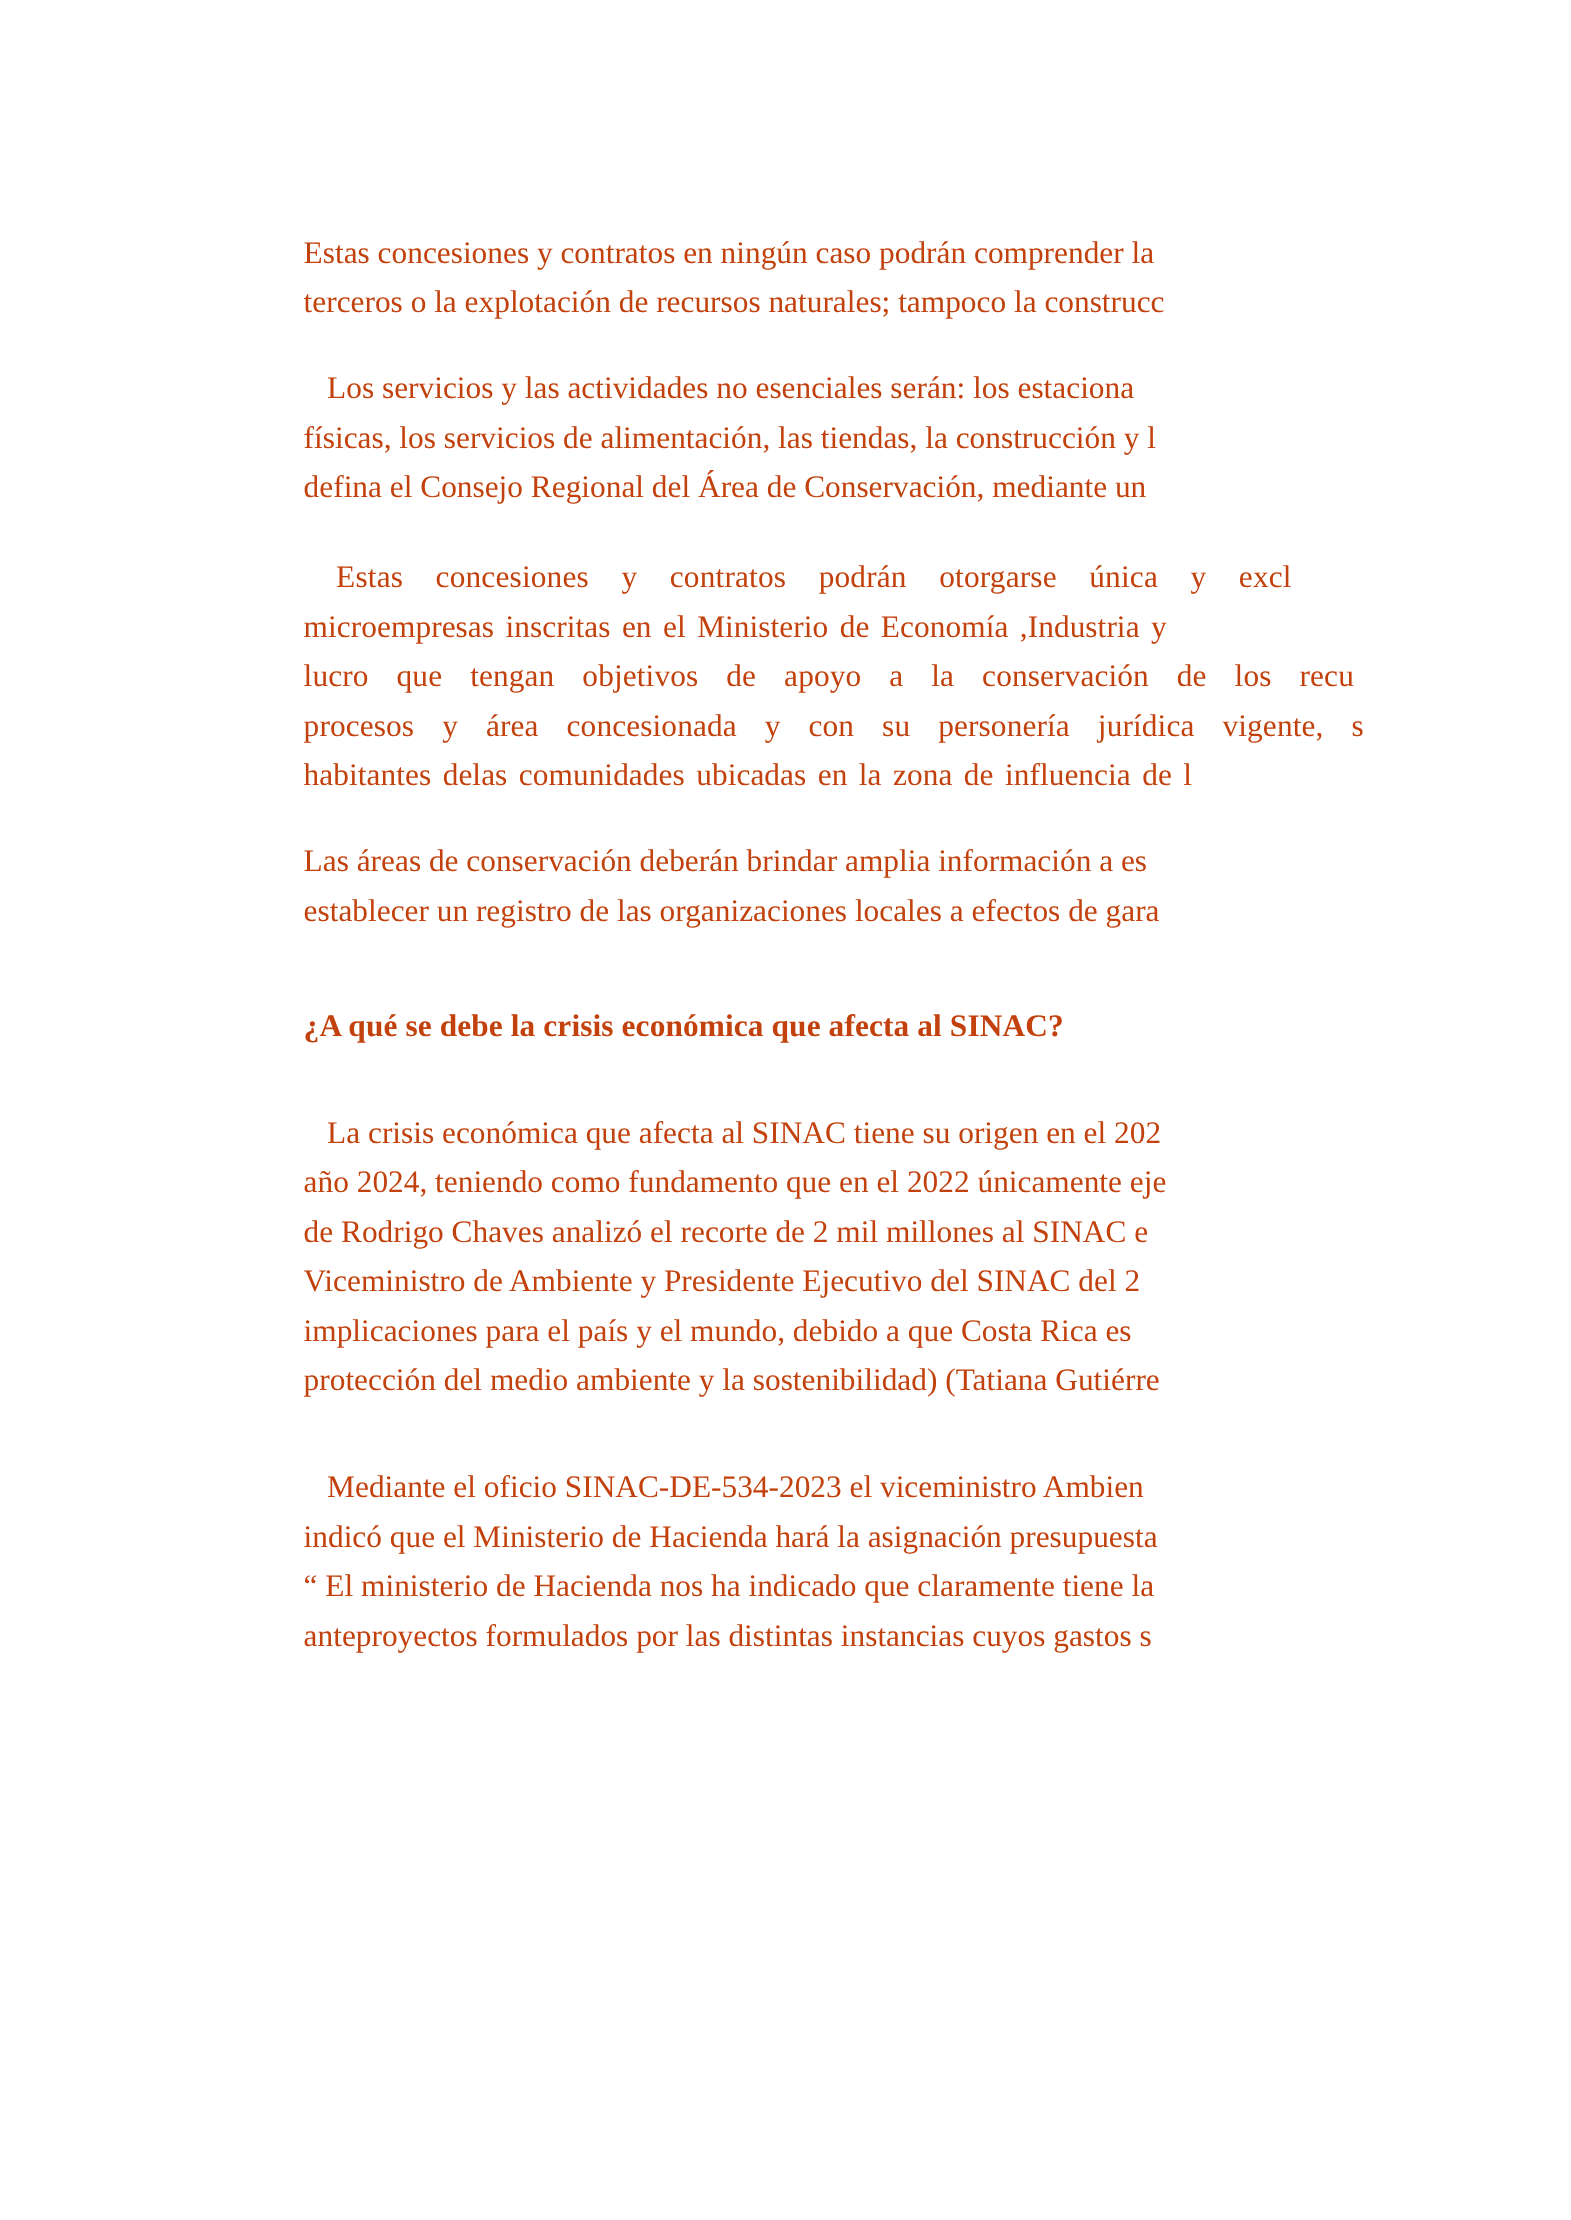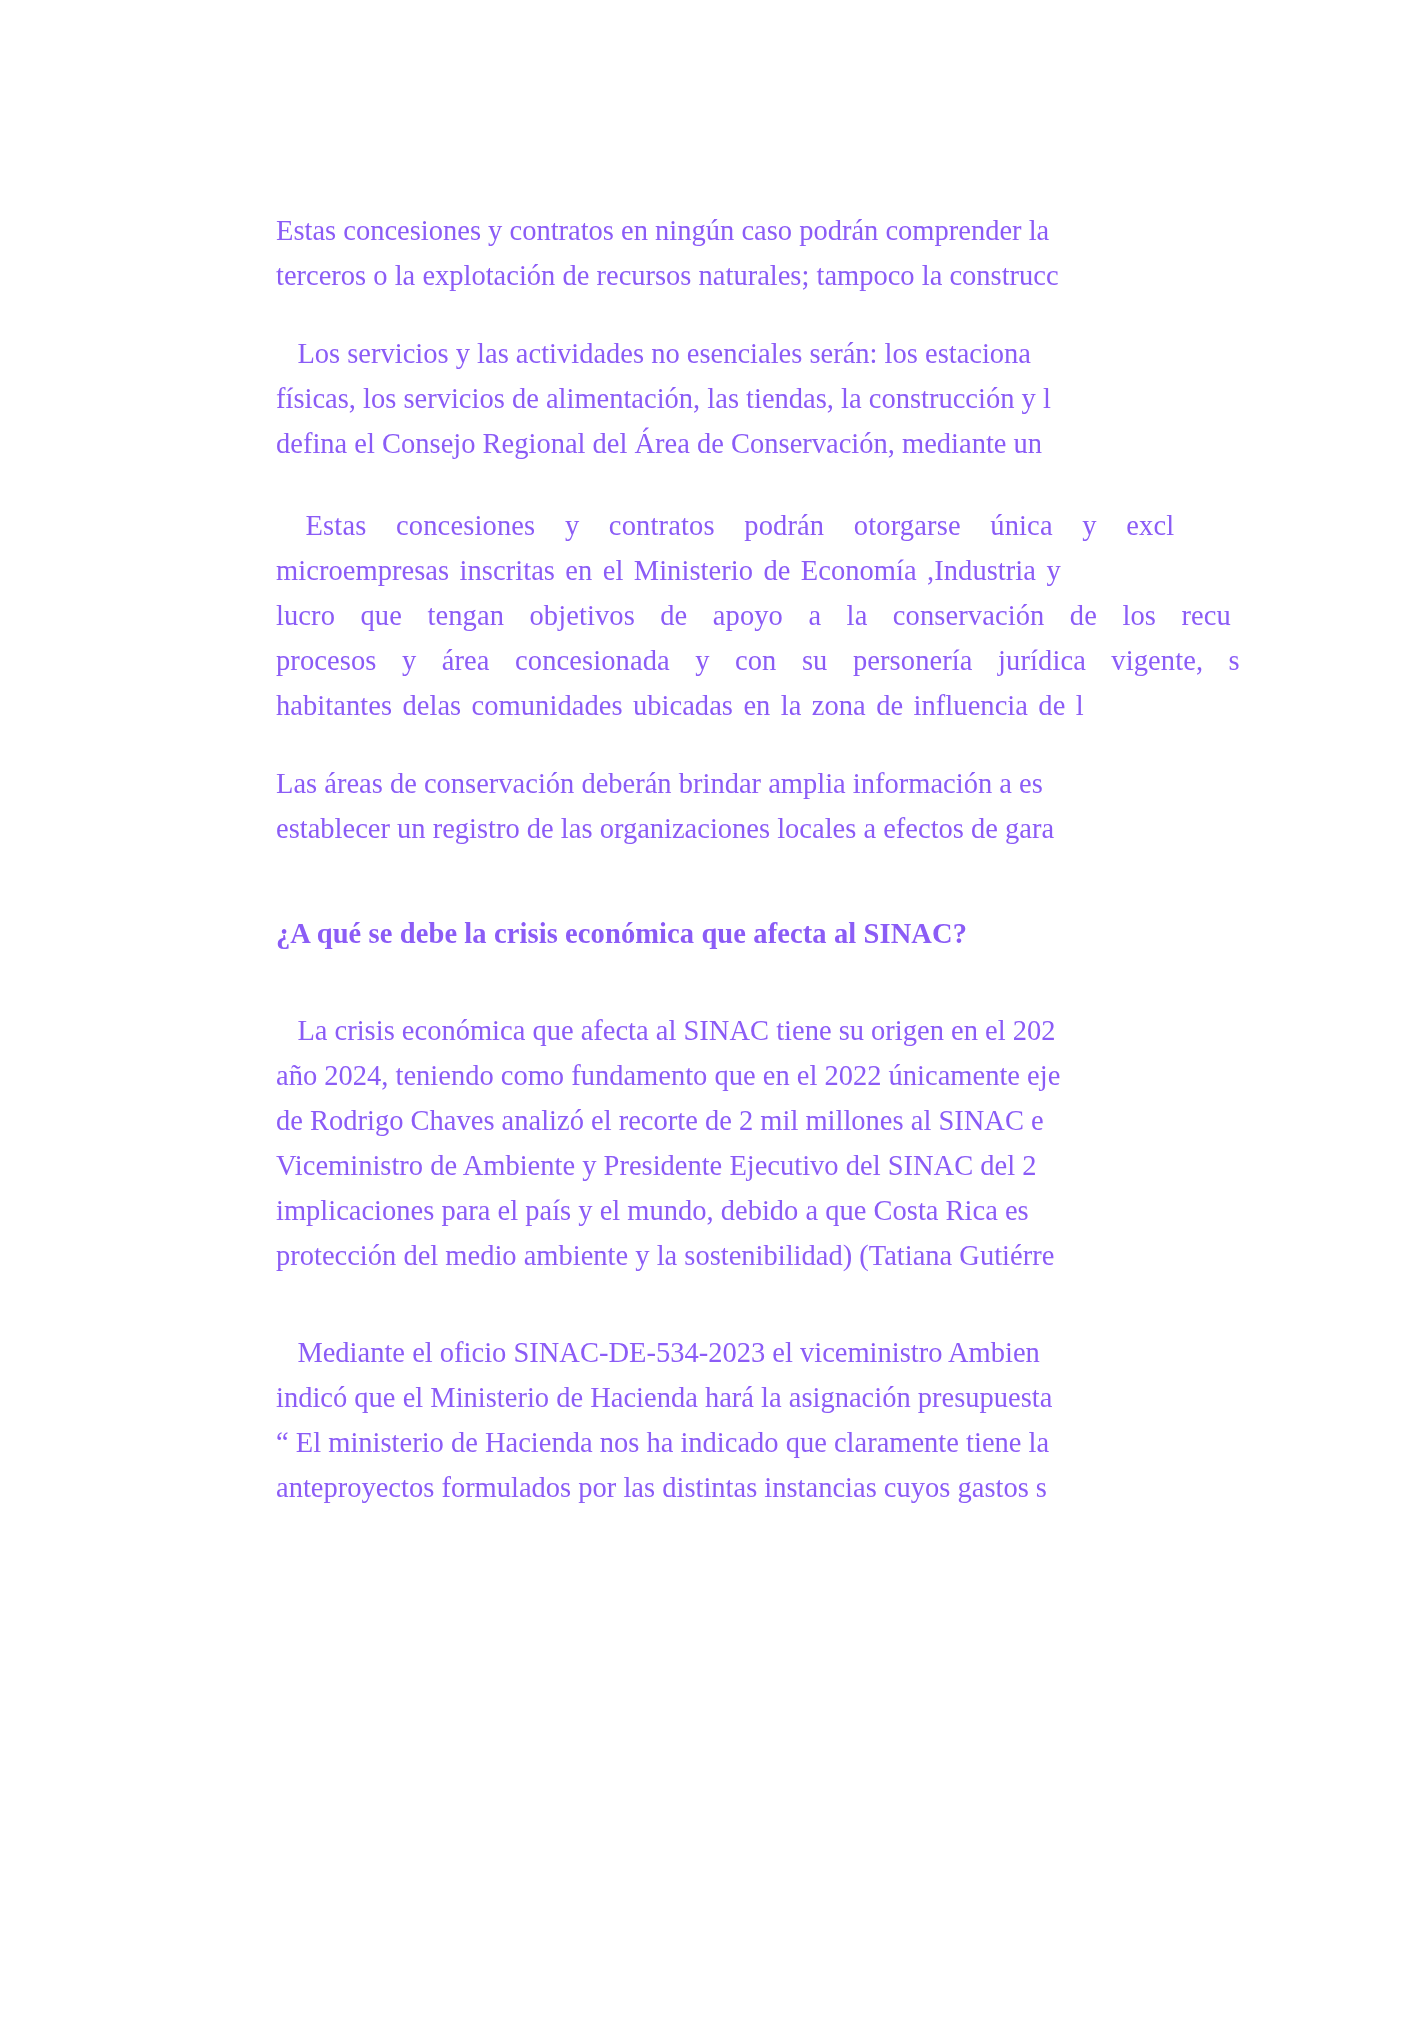--- a/index.html
+++ b/index.html
@@ -8,21 +8,21 @@
     background: #ffffff;
   }
 
   .page {
     position: relative;
     width: 1428px;
     height: 2018px;
     background: #ffffff;
     overflow: hidden;
     font-family: "Liberation Serif", "DejaVu Serif", serif;
-    color: #8b5cf6;
+    color: #c2410c;
     -webkit-font-smoothing: antialiased;
   }
 
   
   .text-column {
     position: absolute;
     left: 276px;
     top: 208px;
     width: 1180px;          
     font-size: 28.5px;

